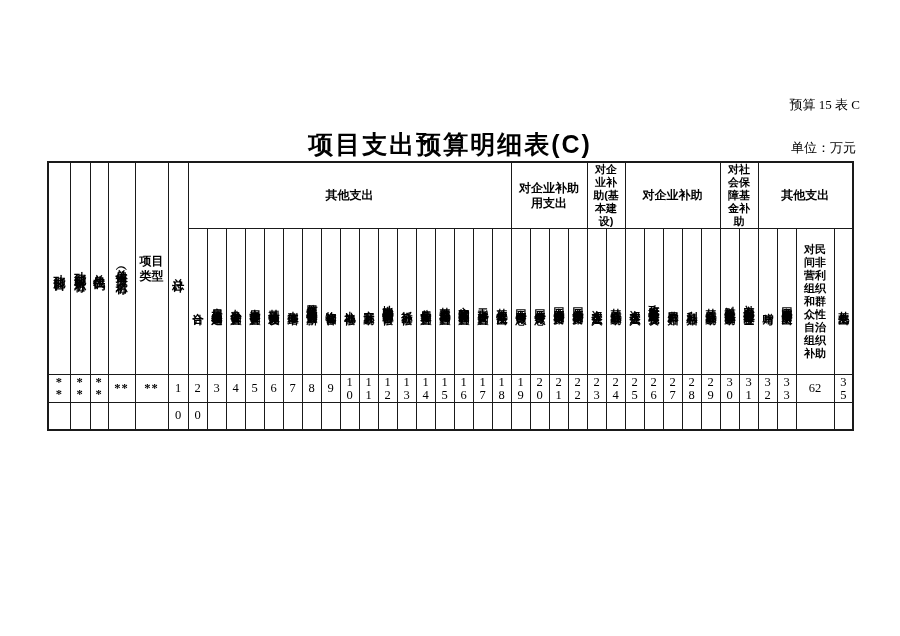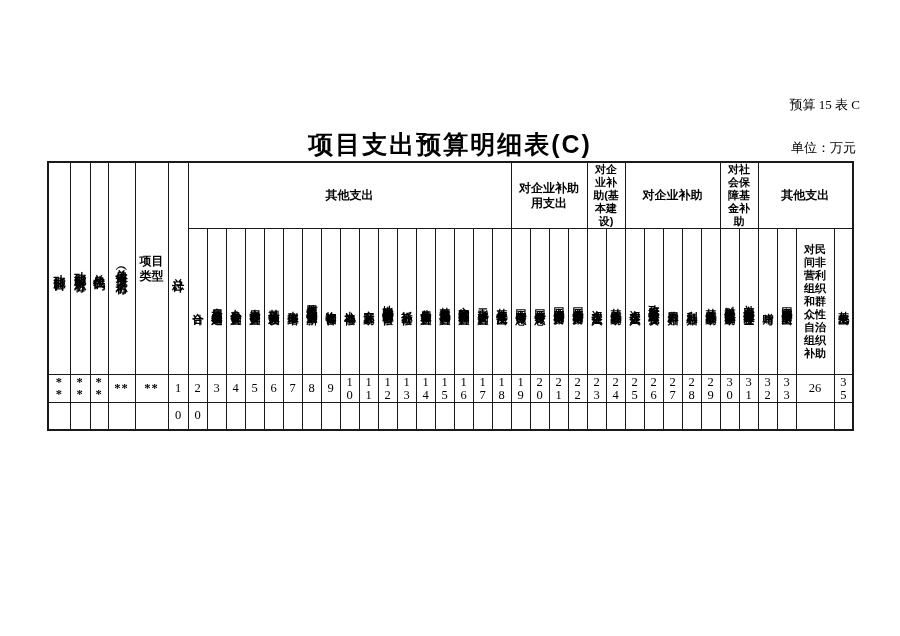--- a/index.html
+++ b/index.html
@@ -205,21 +205,21 @@
           <td>2
 9</td>
           <td>3
 0</td>
           <td>3
 1</td>
           <td>3
 2</td>
           <td>3
 3</td>
-          <td>26</td>
+          <td>62</td>
           <td>3
 5</td>
         </tr>
         <tr style="height: 27px;">
           <td></td>
           <td></td>
           <td></td>
           <td></td>
           <td></td>
           <td>0</td>

